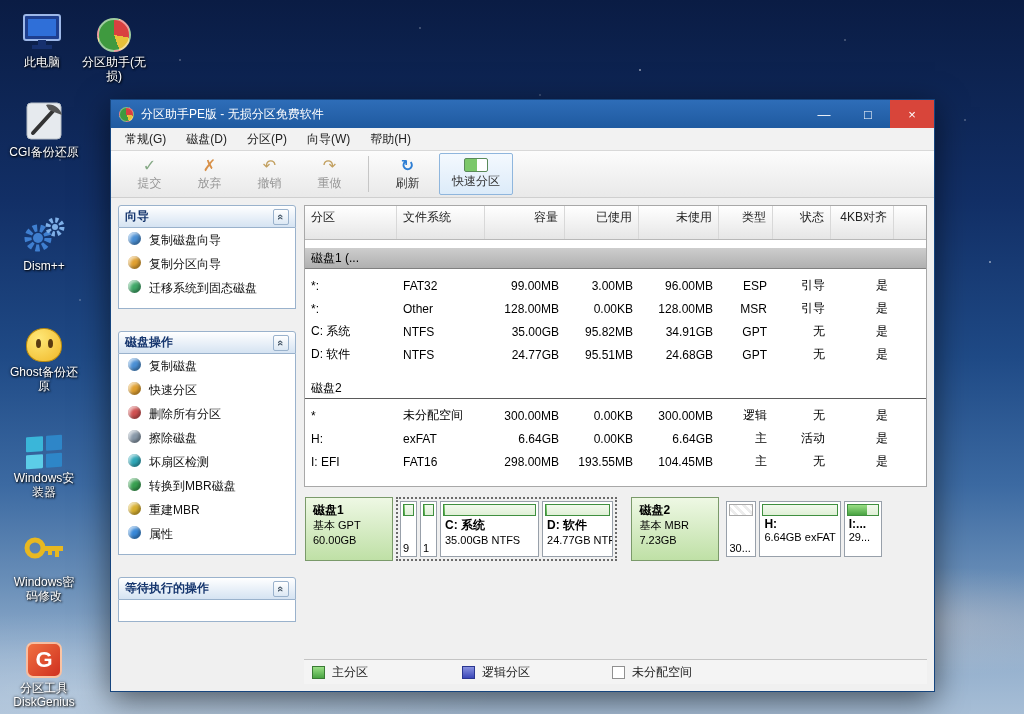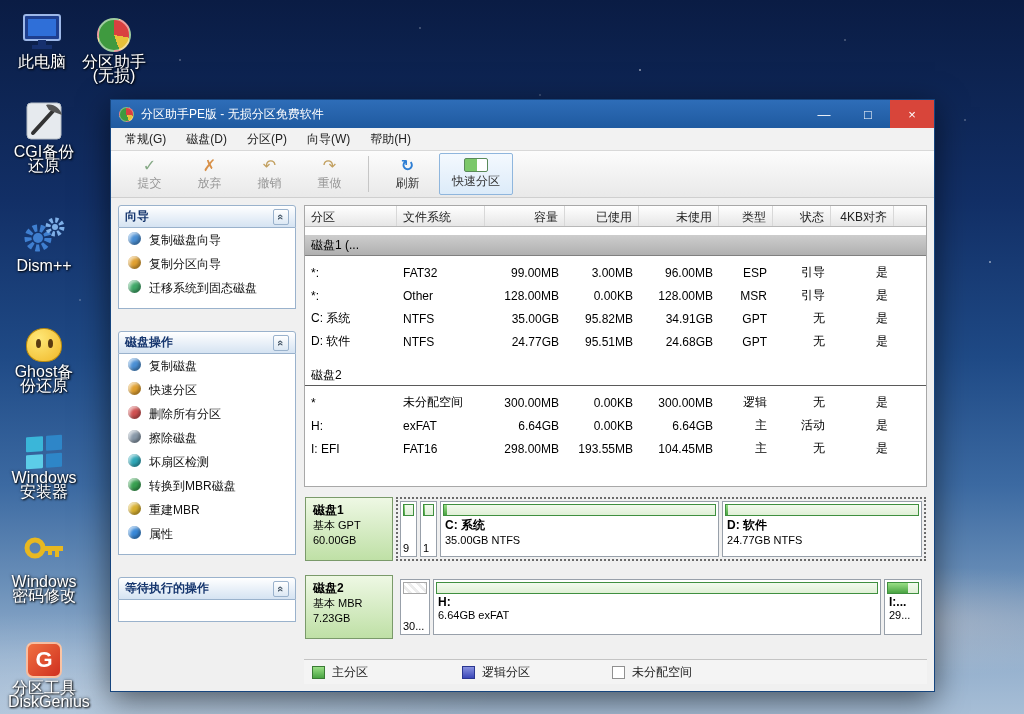--- a/index.html
+++ b/index.html
@@ -17,21 +17,21 @@
     radial-gradient(2px 2px at 990px 262px,#fff,rgba(255,255,255,0) 60%),
     radial-gradient(1.5px 1.5px at 60px 160px,rgba(255,255,255,.8),rgba(255,255,255,0) 60%),
     radial-gradient(1.5px 1.5px at 540px 95px,rgba(255,255,255,.8),rgba(255,255,255,0) 60%),
     radial-gradient(300px 55px at 88% 87%,rgba(255,225,205,.28),rgba(255,255,255,0)),
     radial-gradient(420px 80px at 8% 97%,rgba(255,255,255,.2),rgba(255,255,255,0)),
     linear-gradient(180deg,#0a1c44 0%,#122f66 28%,#1f4a86 50%,#3c6aa2 68%,#6b90b9 82%,#93afcd 92%,#a7bed6 100%);
 }
 
 .dicon{position:absolute;width:72px;text-align:center;cursor:pointer}
 .dicon .ig{height:44px;display:flex;align-items:flex-end;justify-content:center;margin-bottom:3px}
-.dicon .lbl{color:#fff;font-size:16px;line-height:14px;text-shadow:1px 1px 2px #000,0 0 3px rgba(0,0,0,.7)}
+.dicon .lbl{color:#fff;font-size:12px;line-height:14px;text-shadow:1px 1px 2px #000,0 0 3px rgba(0,0,0,.7)}
 .pa-logo{width:34px;height:34px;border-radius:50%;border:2px solid rgba(255,255,255,.5);
   background:conic-gradient(#d94040 0 100deg,#e8c23a 100deg 160deg,#3f9a3f 160deg 360deg)}
 .ghost{width:36px;height:34px;background:radial-gradient(circle at 35% 30%,#ffe878,#f0b828);
   border:1px solid #b88a10;border-radius:50% 50% 45% 45%;display:flex;gap:7px;justify-content:center;padding-top:10px}
 .ghost i{width:5px;height:9px;background:#5a3a10;border-radius:50%}
 .winlogo{width:36px;height:32px;display:grid;grid-template-columns:1fr 1fr;gap:3px;transform:skewY(-4deg)}
 .winlogo i{border-radius:1px}
 .winlogo i:nth-child(1){background:#3ab6d9}.winlogo i:nth-child(2){background:#2e86c8}
 .winlogo i:nth-child(3){background:#5ccde8}.winlogo i:nth-child(4){background:#2e86c8}
 .dg{width:36px;height:36px;border-radius:7px;background:linear-gradient(135deg,#f07040,#d03020);
@@ -86,33 +86,33 @@
 .ops .pitem:nth-child(3) .ico{background:#d05050}
 .ops .pitem:nth-child(4) .ico{background:#8898a8}
 .ops .pitem:nth-child(5) .ico{background:#30a8b8}
 .ops .pitem:nth-child(6) .ico{background:#38a050}
 .ops .pitem:nth-child(7) .ico{background:#d8b030}
 .ops .pitem:nth-child(8) .ico{background:#3888d8}
 .pending .pbody{height:22px;padding:0}
 
 .rightpanel{flex:1;display:flex;flex-direction:column;min-width:0}
 .tablebox{background:#fff;border:1px solid #a8a8a8;height:282px;flex:none;overflow:hidden;font-size:12px}
-.thead{display:flex;height:21px;background:linear-gradient(#ffffff,#e6e6e6);border-bottom:1px solid #b8b8b8}
+.thead{display:flex;height:34px;background:linear-gradient(#ffffff,#e6e6e6);border-bottom:1px solid #b8b8b8}
 .th{padding:3px 6px;border-right:1px solid #d8d8d8;color:#222;white-space:nowrap;overflow:hidden}
 .c0{width:92px}.c1{width:88px}.c2{width:80px;text-align:right}.c3{width:74px;text-align:right}
 .c4{width:80px;text-align:right}.c5{width:54px;text-align:right}.c6{width:58px;text-align:right}
 .c7{width:63px;text-align:right}
 .grouprow{height:21px;line-height:21px;font-weight:normal;padding:0 6px;border-bottom:1px solid #808080}
 .grouprow.sel{background:linear-gradient(#cdcdcd,#b0b0b0);margin-top:8px}
 .grouprow.plain{background:#fff;border-bottom:1px solid #5a5a5a;margin-top:12px}
 .rows{padding-top:5px}
 .trow{display:flex;height:23px;align-items:center;cursor:default}
 .td{padding:0 6px;overflow:hidden;white-space:nowrap}
 
-.diskmaparea{flex:1;padding:10px 1px 2px 1px;display:flex;flex-direction:column;gap:14px;min-height:0}
+.diskmaparea{flex:1;padding:10px 1px 2px 1px;display:flex;flex-direction:row;gap:14px;min-height:0}
 .diskrow{display:flex;gap:3px;height:64px;flex:none}
 .disklabel{width:88px;flex:none;border:1px solid #7a9a6a;background:linear-gradient(#eef8e4,#bfe0a6);
   padding:5px 7px;font-size:11px;line-height:15px;cursor:pointer}
 .dl-name{font-weight:bold;font-size:12px}
 .parts{flex:1;display:flex;gap:3px;padding:2px;border:2px dotted transparent;min-width:0}
 .parts.selected{border-color:#6a6a6a}
 .part{border:1px solid #98a0aa;background:#fff;display:flex;flex-direction:column;overflow:hidden;cursor:pointer}
 .strip{height:12px;margin:2px 2px 1px 2px;border:1px solid #3f8f3f;background:linear-gradient(#f2faee,#e0f0d6)}
 .strip i{display:block;height:100%;background:linear-gradient(#9adf86,#49a342)}
 .part.unalloc .strip{border-color:#a8a8a8;background:repeating-linear-gradient(45deg,#fff 0 3px,#ececec 3px 6px)}

